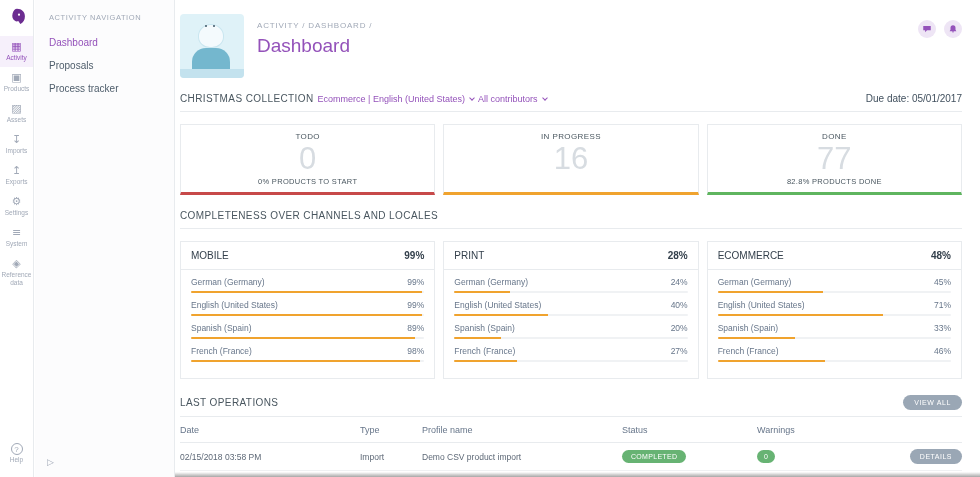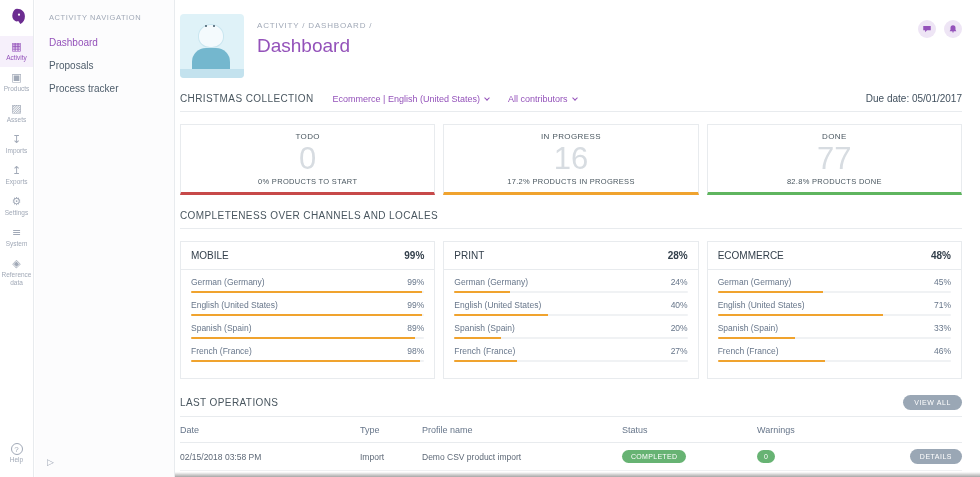--- a/index.html
+++ b/index.html
@@ -41,21 +41,21 @@
   .header-text{padding-top:7px;}
   .breadcrumb{font-size:8px;letter-spacing:.8px;color:var(--muted);margin-bottom:5px;}
   .page-title{font-size:19px;font-weight:400;color:var(--purple);}
   .header-icons{margin-left:auto;display:flex;gap:8px;padding-top:6px;}
   .icon-circle{width:18px;height:18px;border-radius:50%;background:#EEE5F5;display:flex;
     align-items:center;justify-content:center;cursor:pointer;}
   
   .section-head{display:flex;align-items:baseline;border-bottom:1px solid var(--border);
     padding-bottom:7px;margin-top:15px;}
   .section-title{font-size:10px;letter-spacing:.4px;color:#49565F;}
-  .filter{font-size:9px;color:var(--purple);margin-left:19px;cursor:pointer;}
+  .filter{font-size:9px;color:var(--purple);margin-left:4px;cursor:pointer;}
   .chev{display:inline-block;width:4px;height:4px;border-right:1px solid var(--purple);
     border-bottom:1px solid var(--purple);transform:rotate(45deg);margin-left:5px;vertical-align:2px;}
   .due-date{margin-left:auto;font-size:10px;color:#41505E;}
   
   .stats-row{display:flex;gap:8px;margin-top:12px;}
   .stat-card{flex:1;border:1px solid var(--border);border-bottom-width:3px;text-align:center;
     padding:7px 6px 6px;}
   .stat-label{font-size:8px;letter-spacing:.4px;color:#49565F;}
   .stat-value{font-size:31px;font-weight:300;color:#D7DCE1;line-height:1.08;margin:1px 0 2px;}
   .stat-sub{font-size:7.5px;letter-spacing:.3px;color:#49565F;}
@@ -186,21 +186,20 @@
 
   <div class="stats-row">
     <div class="stat-card" style="border-bottom-color: rgb(199, 73, 73);">
       <div class="stat-label">TODO</div>
       <div class="stat-value">0</div>
       <div class="stat-sub">0% PRODUCTS TO START</div>
     </div>
     <div class="stat-card" style="border-bottom-color: rgb(240, 163, 46);">
       <div class="stat-label">IN PROGRESS</div>
       <div class="stat-value">16</div>
-      <div class="stat-sub">17.2% PRODUCTS IN PROGRESS</div>
     </div>
     <div class="stat-card" style="border-bottom-color: rgb(95, 181, 95);">
       <div class="stat-label">DONE</div>
       <div class="stat-value">77</div>
       <div class="stat-sub">82.8% PRODUCTS DONE</div>
     </div>
   </div>
 
 
   <div class="section-head">

